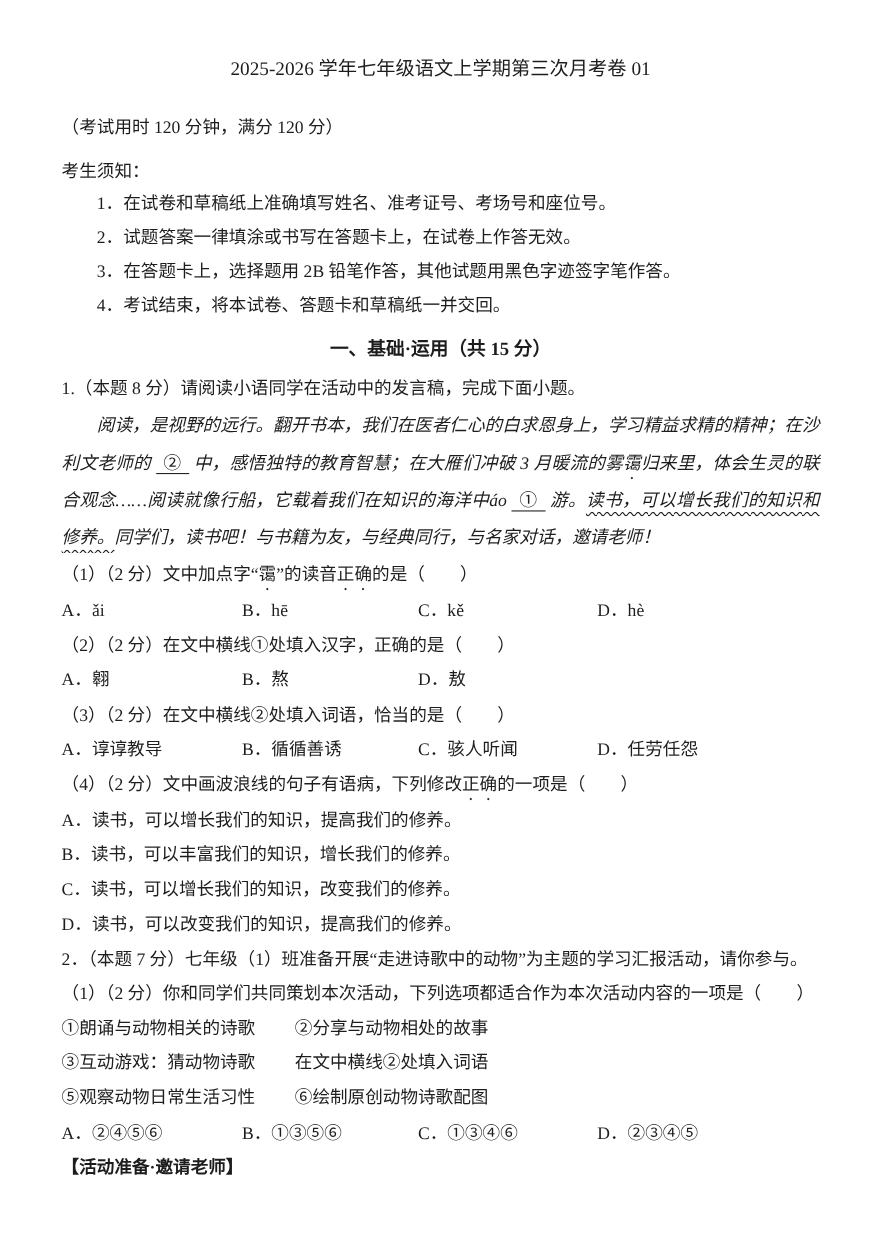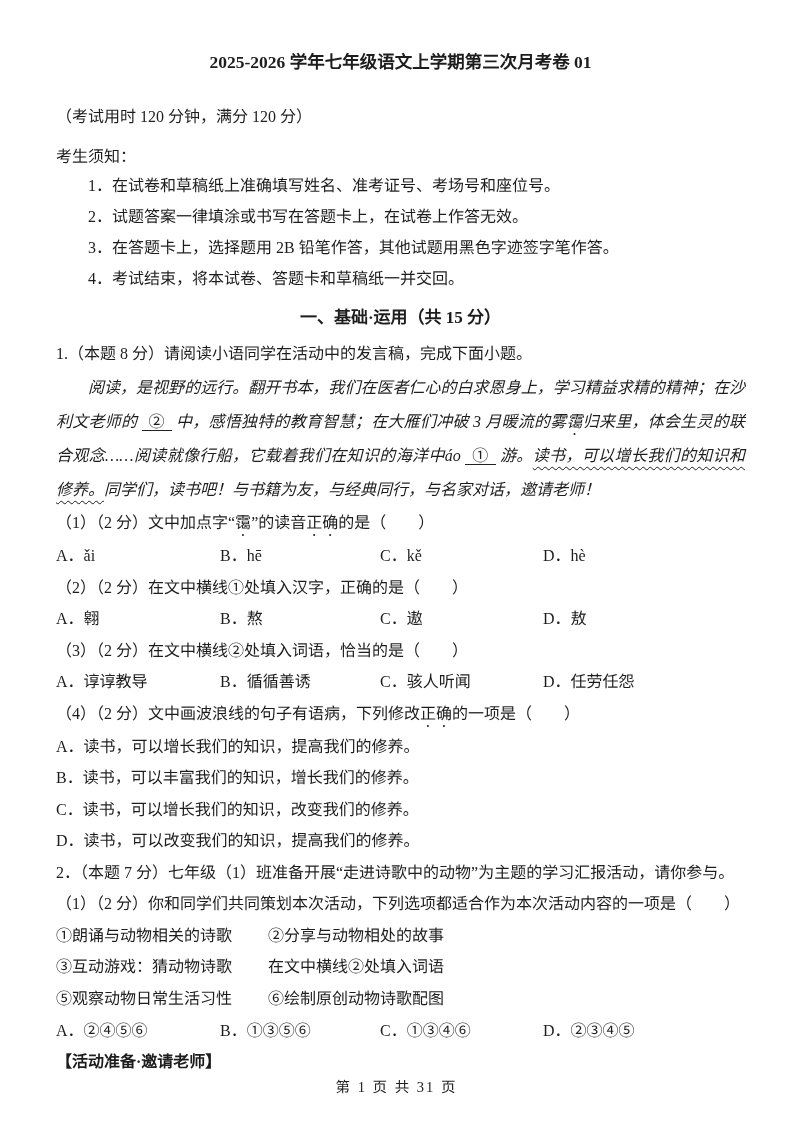--- a/index.html
+++ b/index.html
@@ -12,21 +12,21 @@
     padding:46px 48px 0 56px;
     color:#1d1d1d;
     font-family:"Liberation Serif","DejaVu Serif",serif;
     font-size:16px;
     overflow:hidden;
   }
   .title {
     margin:4px 0 0 0;
     text-align:center;
     font-size:17.5px;
-    font-weight:bold;
+    font-weight:normal;
     line-height:24px;
   }
   .subtitle {
     margin-top:31px;
     text-align:left;
     font-size:16px;
     line-height:24px;
   }
   .notice-heading {
     margin-top:15px;
@@ -119,21 +119,20 @@
     <span>A．ǎi</span>
     <span>B．hē</span>
     <span>C．kě</span>
     <span>D．hè</span>
   </div>
 
   <p class="qline">（2）（2 分）在文中横线①处填入汉字，正确的是（　　）</p>
   <div class="opt-row">
     <span>A．翱</span>
     <span>B．熬</span>
-    <span>C．遨</span>
     <span>D．敖</span>
   </div>
 
   <p class="qline">（3）（2 分）在文中横线②处填入词语，恰当的是（　　）</p>
   <div class="opt-row">
     <span>A．谆谆教导</span>
     <span>B．循循善诱</span>
     <span>C．骇人听闻</span>
     <span>D．任劳任怨</span>
   </div>
@@ -158,15 +157,14 @@
 
   <div class="opt-row">
     <span>A．②④⑤⑥</span>
     <span>B．①③⑤⑥</span>
     <span>C．①③④⑥</span>
     <span>D．②③④⑤</span>
   </div>
 
   <p class="qline activity-heading">【活动准备·邀请老师】</p>
 
-  <div class="footer">第 1 页 共 31 页</div>
 
 </div>
 
 </body></html>

